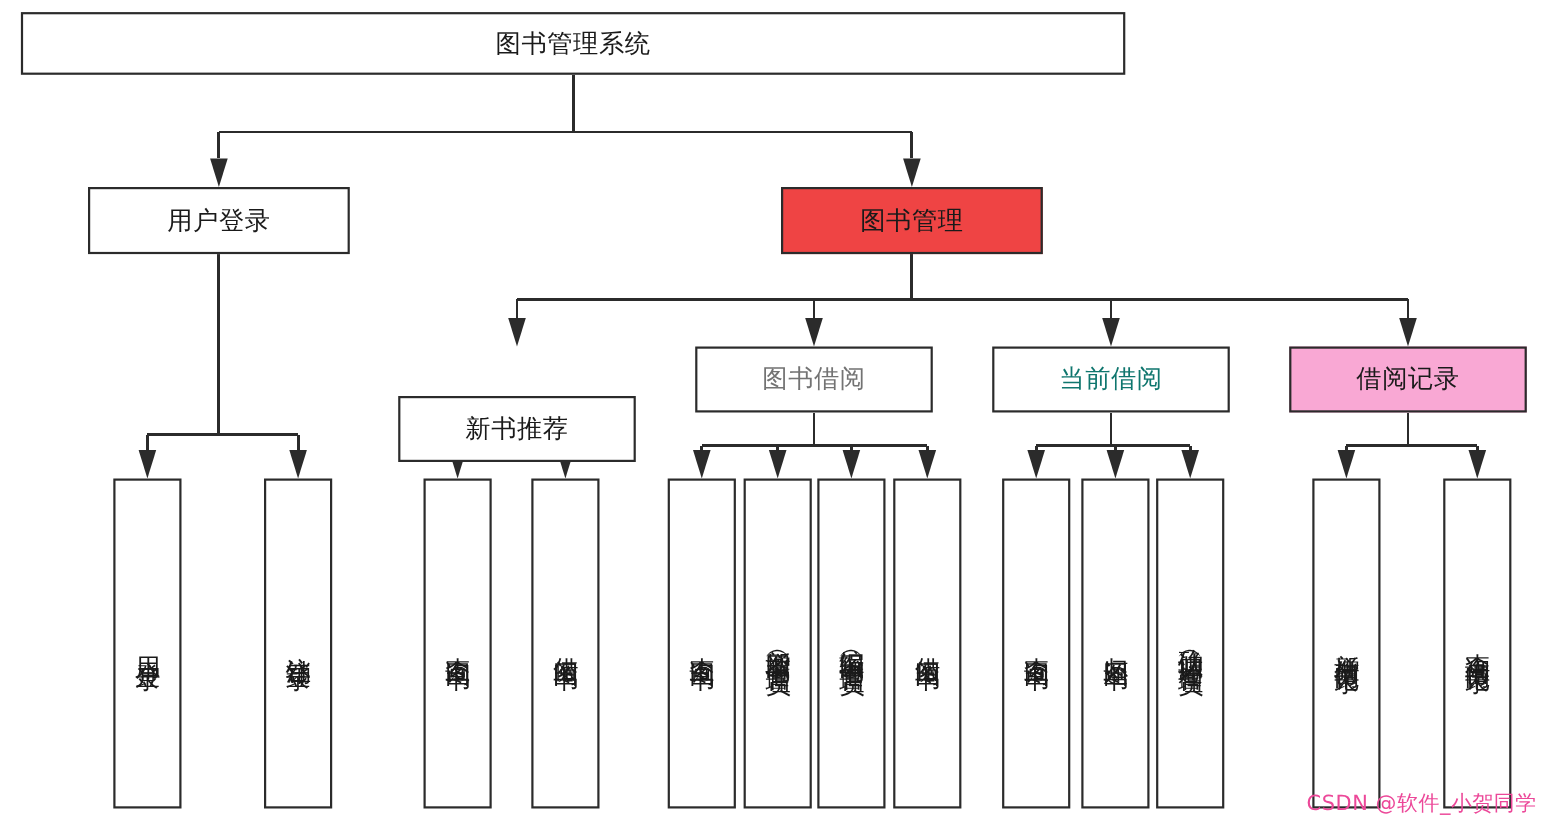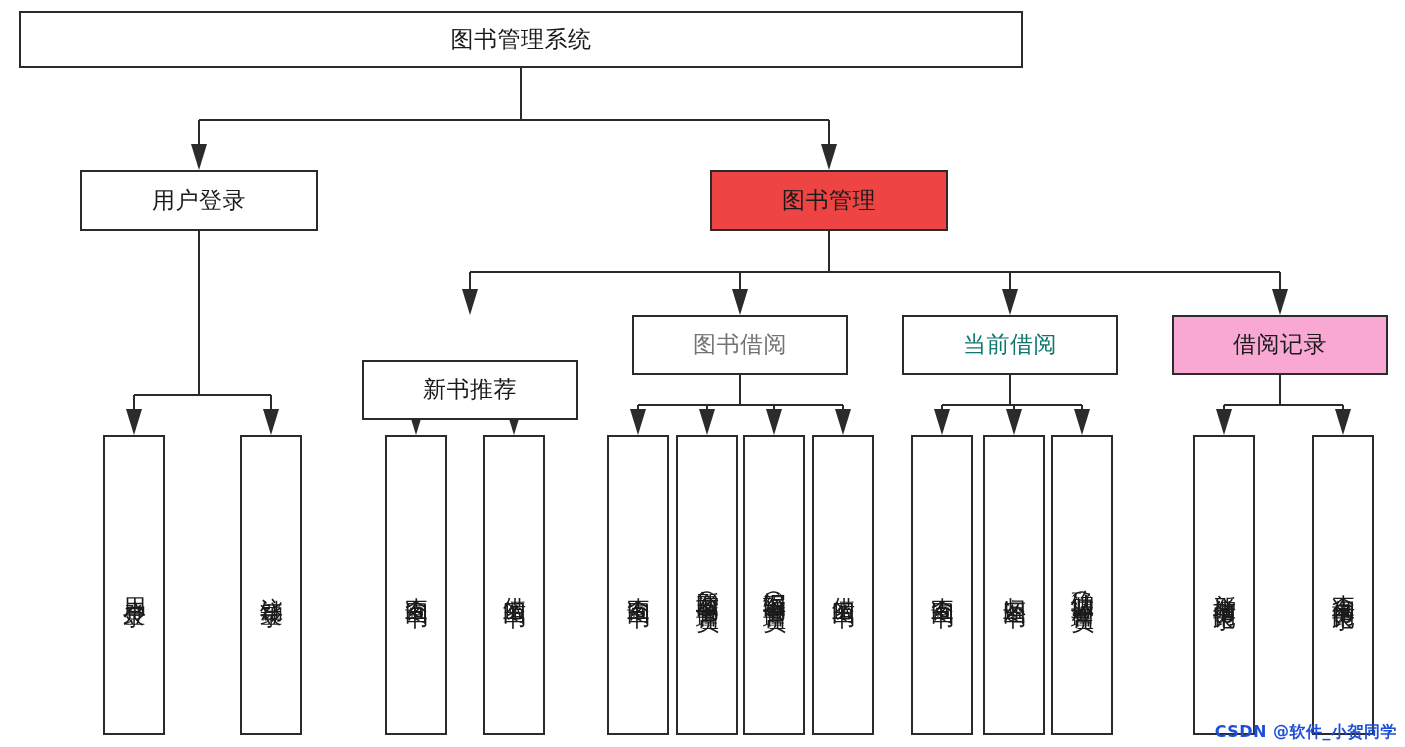--- a/index.html
+++ b/index.html
@@ -60,25 +60,24 @@
     font-size: 23px;
     line-height: 1.12;
     letter-spacing: 3px;
     white-space: nowrap;
     max-height: 266px;
   }
   #watermark {
     position: absolute;
     right: 8px;
     bottom: 4px;
-    font-size: 16px;
-    color: #1d4ed8;
+    font-size: 19px;
+    color: #ec4899;
     white-space: nowrap;
     letter-spacing: 0.5px;
-    font-weight: bold;
   }
 </style>
 </head>
 <body>
 
 <div id="diagram-root">
 
   <svg id="edge-layer" viewBox="0 0 1405 747" width="1405" height="747" xmlns="http://www.w3.org/2000/svg">
       <line x1="521" y1="68" x2="521" y2="120" stroke="#2b2b2b" stroke-width="2.6" shape-rendering="crispEdges"></line>
       <line x1="199" y1="120" x2="829" y2="120" stroke="#2b2b2b" stroke-width="2.6" shape-rendering="crispEdges"></line>

